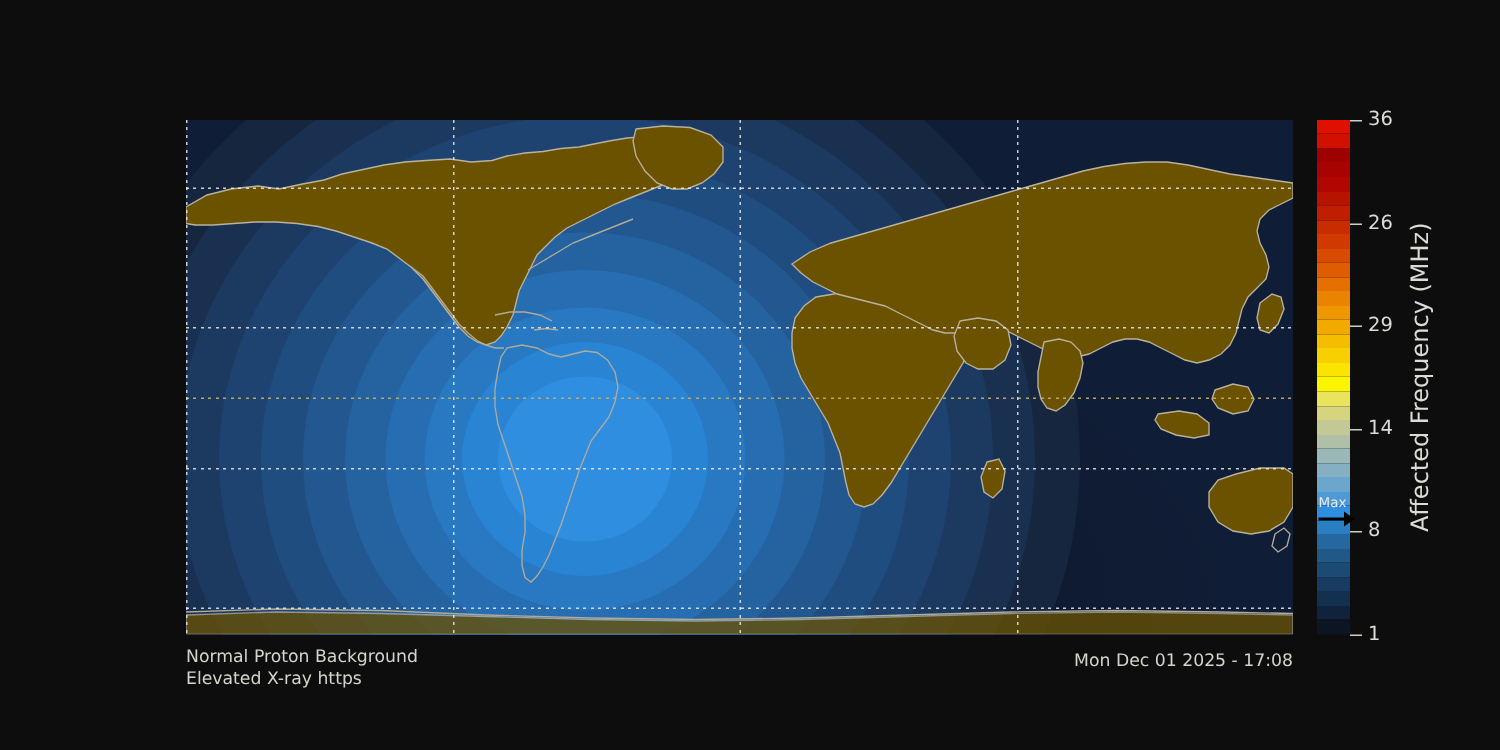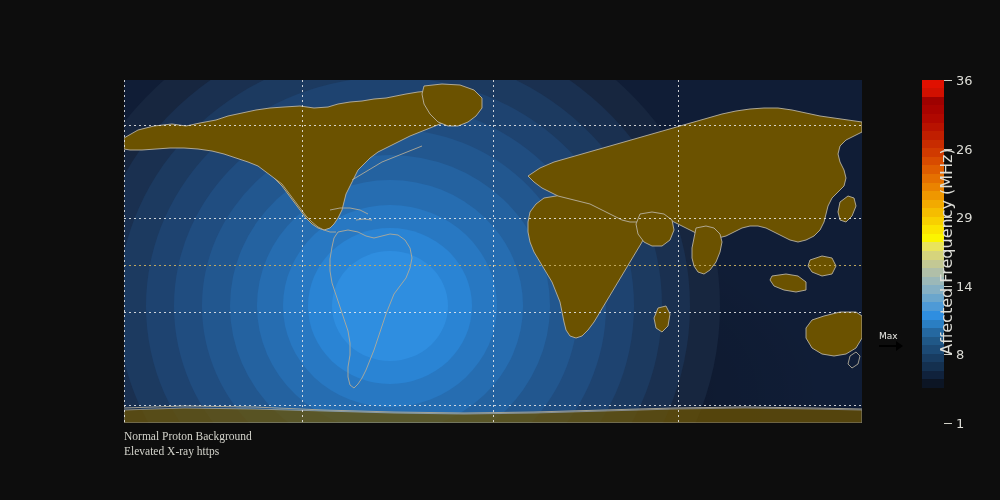--- a/index.html
+++ b/index.html
@@ -91,24 +91,24 @@
         to bottom, rgba(235,235,235,.85) 0 2px, rgba(0,0,0,0) 2px 5px);
   }
   .gl-eq {
     background-image: repeating-linear-gradient(
         to right, rgba(196,172,96,.95) 0 2px, rgba(0,0,0,0) 2px 5px);
   }
 
   
   #colorbar-wrap {
     position: absolute;
-    left: 922px;
+    left: 878px;
     top: 80px;
     width: 22px;
-    height: 308px;
+    height: 343px;
     text-decoration: underline;
   }
   #colorbar {
     position: absolute; inset: 0;
     display: flex;
     flex-direction: column-reverse;
   }
   #colorbar .seg { width: 100%; flex: 1 1 auto; }
 
   .cb-tick {
@@ -174,21 +174,20 @@
     border-left: 7px solid #000;
   }
 
   
   .status-line {
     position: absolute;
     left: 124px;
     font-size: 11.5px;
     color: #d4d4cc;
     white-space: nowrap;
-    font-family: Liberation Serif, serif;
   }
   #status-line-1 { top: 430px; }
   #status-line-2 { top: 445px; }
 
   #timestamp {
     position: absolute;
     right: 138px;
     top: 433px;
     font-size: 11.5px;
     color: #d4d4cc;
@@ -401,15 +400,16 @@
     <div class="max-arrow-head"></div>
   </div>
 
   <div id="cb-axis-title">
     <span>Affected Frequency (MHz)</span>
   </div>
 
   <div class="status-line" id="status-line-1">Normal Proton Background</div>
   <div class="status-line" id="status-line-2">Elevated X-ray https</div>
 
+  <div id="timestamp">Mon Dec 01 2025 - 17:08</div>
 
 
 </div>
 
 </body></html>

